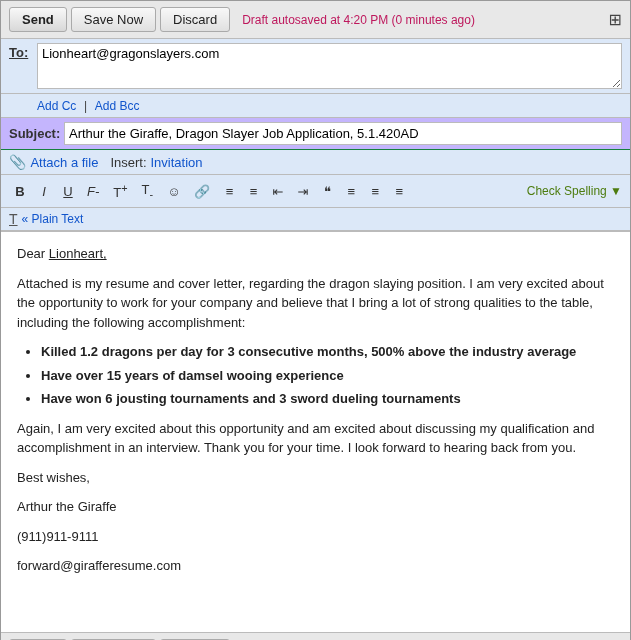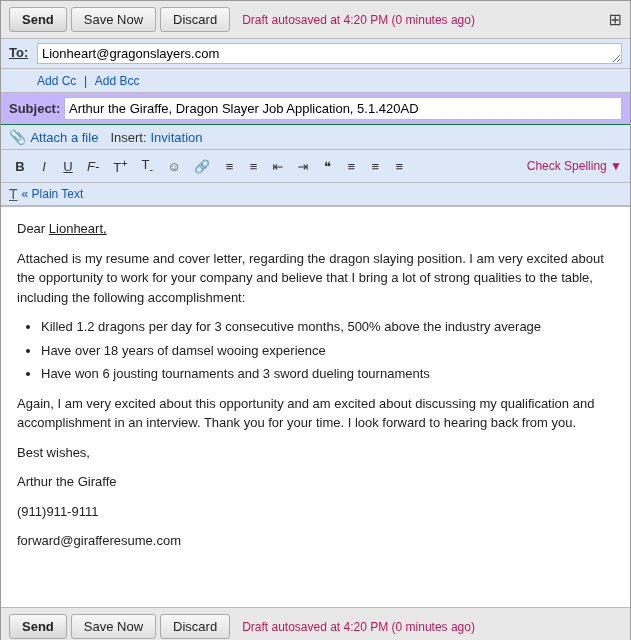--- a/index.html
+++ b/index.html
@@ -60,21 +60,21 @@
       min-width: 28px;
       padding-top: 2px;
       text-decoration: underline;
     }
     .address-input {
       flex: 1;
       border: 1px solid #bbb;
       background: #fff;
       padding: 2px 4px;
       font-size: 13px;
-      height: 21px;
+      height: 46px;
       resize: vertical;
       font-family: Arial, sans-serif;
     }
 
     
     .cc-row {
       background: #dce8f8;
       border-bottom: 1px solid #bbb;
       padding: 4px 8px 4px 36px;
     }
@@ -138,21 +138,21 @@
       color: #333;
       border-radius: 2px;
       min-width: 22px;
       text-align: center;
     }
     .fmt-bold { font-weight: bold; }
     .fmt-italic { font-style: italic; }
     .fmt-underline { text-decoration: underline; }
     .spell-check {
       margin-left: auto;
-      color: #be185d;
+      color: #4d7c0f;
       cursor: pointer;
       font-size: 12px;
     }
 
     
     .plain-text-row {
       background: #dce8f8;
       border-bottom: 2px solid #bbb;
       padding: 3px 8px;
       display: flex;
@@ -170,20 +170,21 @@
       padding: 12px 16px;
       line-height: 1.5;
       color: #222;
       font-size: 13px;
       min-height: 400px;
     }
     .email-body p { margin-bottom: 10px; }
     .email-body ul {
       margin: 6px 0 10px 24px;
       list-style: disc;
+      font-weight: bold;
     }
     .email-body ul li { margin-bottom: 4px; }
 
     
     .bottom-toolbar {
       background: #e8e8e8;
       border-top: 1px solid #bbb;
       padding: 6px 8px;
       display: flex;
       align-items: center;
@@ -250,21 +251,21 @@
 <div class="plain-text-row">
   <span class="plain-text-icon" style="text-decoration:underline;margin-right:4px;">T</span>
   <a href="#">« Plain Text</a>
 </div>
 
 <div class="email-body">
   <p>Dear <span style="text-decoration:underline;">Lionheart,</span></p>
   <p>Attached is my resume and cover letter, regarding the dragon slaying position.  I am very excited about the opportunity to work for your company and believe that I bring a lot of strong qualities to the table, including the following accomplishment:</p>
   <ul>
     <li>Killed 1.2 dragons per day for 3 consecutive months, 500% above the industry average</li>
-    <li>Have over 18 years of damsel wooing experience</li>
+    <li>Have over 15 years of damsel wooing experience</li>
     <li>Have won 6 jousting tournaments and 3 sword dueling tournaments</li>
   </ul>
   <p>Again, I am very excited about this opportunity and am excited about discussing my qualification and accomplishment in an interview.  Thank you for your time.  I look forward to hearing back from you.</p>
   <p>Best wishes,</p>
   <p>Arthur the Giraffe</p>
   <p>(911)911-9111</p>
   <p>forward@girafferesume.com</p>
 </div>
 
 <div class="bottom-toolbar">

